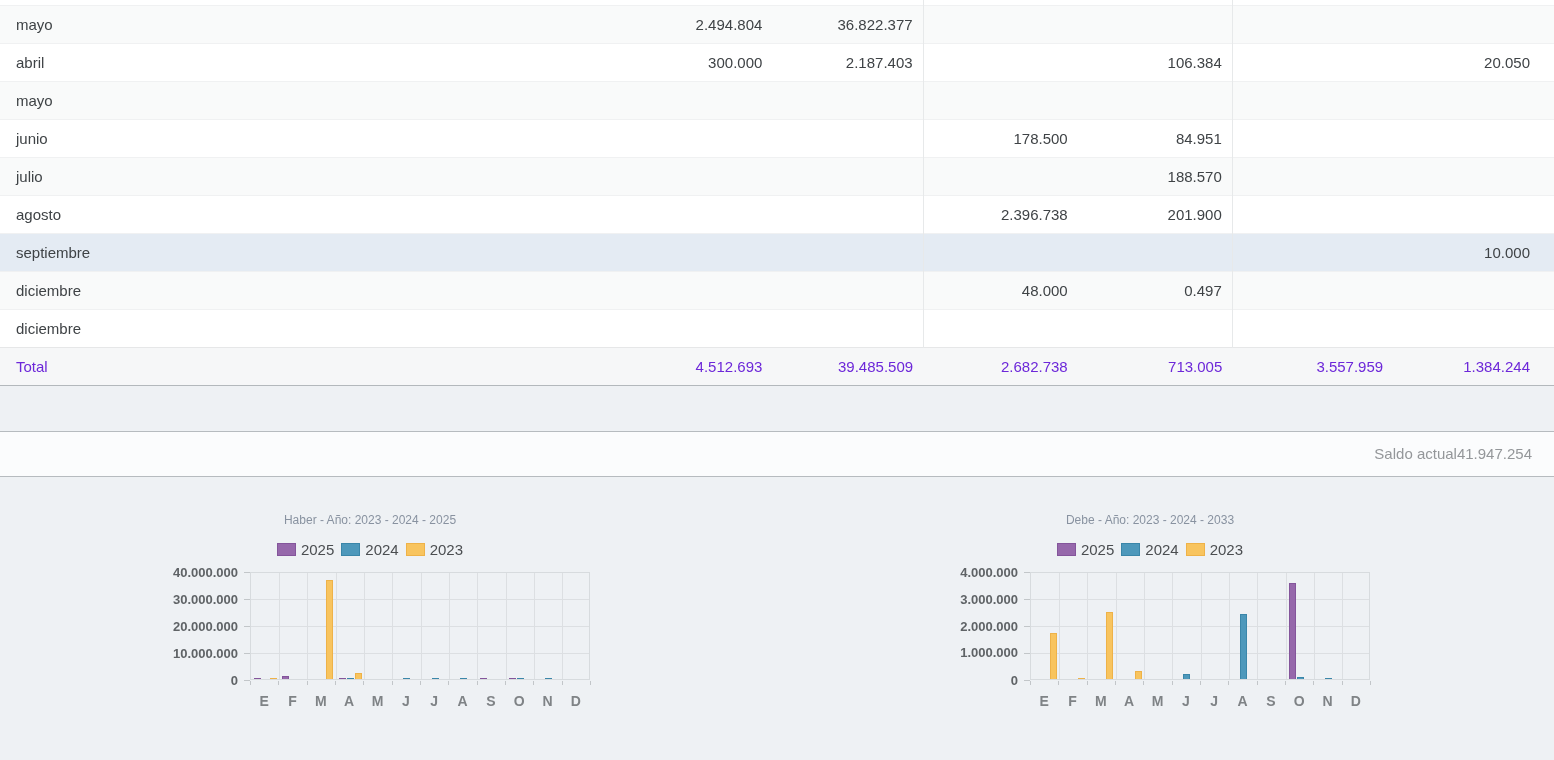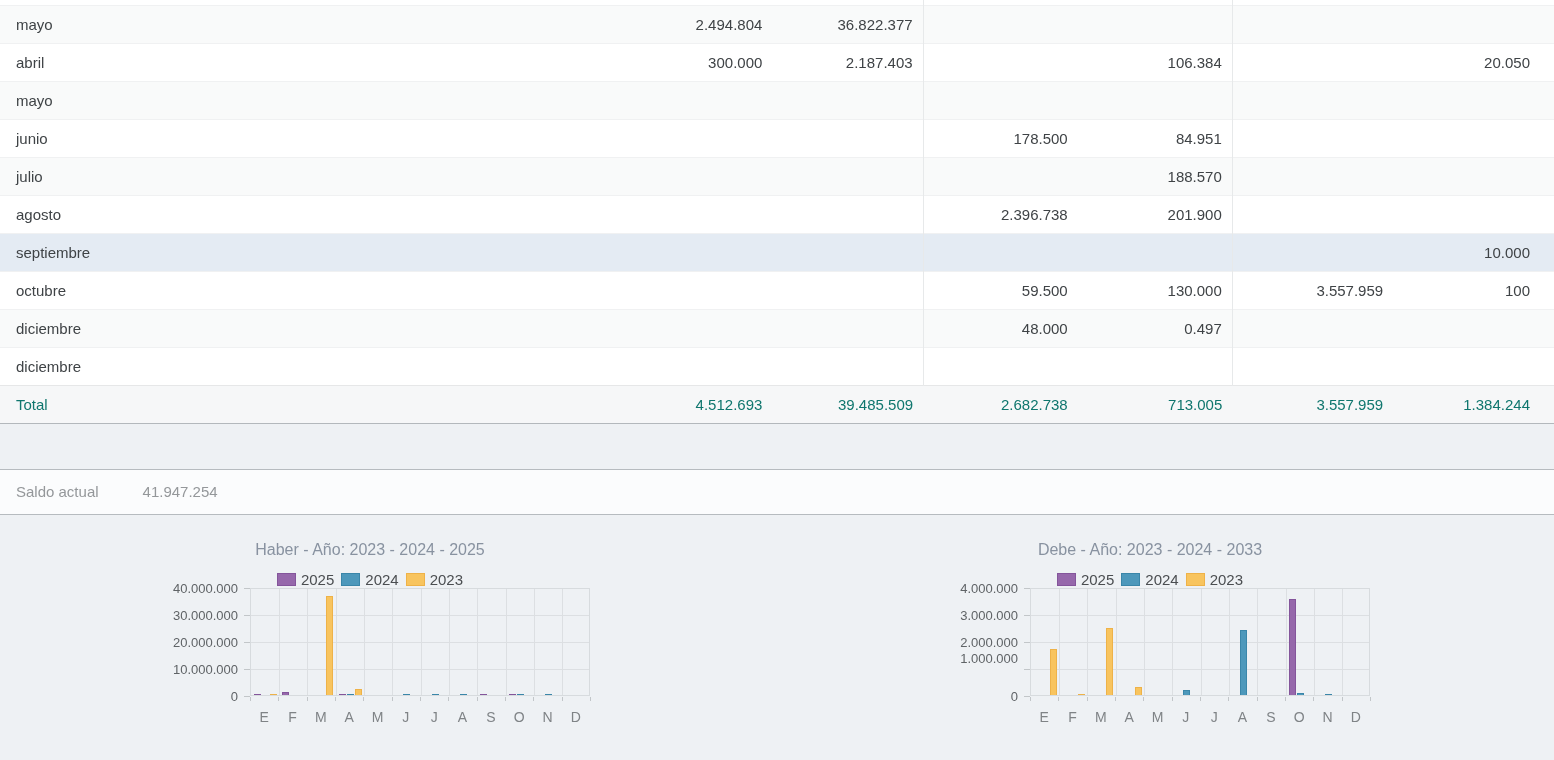--- a/index.html
+++ b/index.html
@@ -19,43 +19,43 @@
     border-top:1px solid #f0f1f2;
     white-space:nowrap; overflow:hidden;
   }
   table.ledger td.val { text-align:right; padding:0 10px; }
   table.ledger td.val.last { padding-right:24px; }
   table.ledger tr.partial td { height:5px; border-top:none; padding:0; }
   table.ledger tr.striped td { background:#f9fafa; }
   table.ledger tr.highlighted td { background:#e4ebf3; }
   table.ledger td.gstart { border-left:1px solid #e7e9ea; }
   table.ledger tr.total-row td {
-    background:#f6f7f8; color:#0f766e;
+    background:#f6f7f8; color:#6d28d9;
     border-top:1px solid #e6e7e8;
     border-bottom:1px solid #b3b8bc;
   }
 
   
   .saldo-bar {
     margin-top:45px; height:46px;
     background:#fbfcfd;
     border-top:1px solid #b6bbbf; border-bottom:1px solid #b6bbbf;
-    display:flex; align-items:center; justify-content:flex-start;
-    padding:0 22px 0 16px;
-    font-size:15px; color:#94979a;gap:44px;
+    display:flex; align-items:center; justify-content:flex-end;
+    padding:0 22px 0 8px;
+    font-size:15px; color:#94979a;
   }
 
   
   .charts { position:relative; height:244px; }
   .chart { position:absolute; top:0; width:440px; }
-  .chart-title { margin-top:26px; height:18px; line-height:18px; text-align:center; font-size:16px; color:#8892a0; }
+  .chart-title { margin-top:34px; height:18px; line-height:18px; text-align:center; font-size:12px; color:#8892a0; }
   .chart-legend { margin-top:13px; height:16px; display:flex; justify-content:center; align-items:center; gap:7px; }
   .legend-item { display:flex; align-items:center; gap:5px; font-size:15px; color:#4b4e51; cursor:pointer; }
   .legend-swatch { width:19px; height:13px; display:inline-block; }
-  .chart-canvas { position:relative; height:150px; }
+  .chart-canvas { position:relative; margin-top:14px; height:150px;font-weight:bold; }
   .plot {
     position:absolute; left:100px; top:0; width:340px; height:108px;
     border:1px solid #d7dbde;
   }
   .grid-h { position:absolute; left:0; width:100%; height:1px; background:#dcdfe2; }
   .grid-v { position:absolute; top:0; width:1px; height:100%; background:#dcdfe2; }
   .ytick-label { position:absolute; left:0; width:88px; text-align:right; font-size:13px; color:#5f6366; line-height:13px; }
   .ytick-mark { position:absolute; width:6px; height:1px; background:#c2c6c9; left:94px; }
   .xtick-mark { position:absolute; width:1px; height:4px; background:#c2c6c9; top:109px; }
   .xtick-label { position:absolute; top:121px; width:30px; text-align:center; font-size:14px; color:#7f8386; }
@@ -141,29 +141,20 @@
           <td class="val last"></td>
         </tr>
         <tr class="highlighted">
           <td>septiembre</td>
           <td class="val"></td>
           <td class="val"></td>
           <td class="val gstart"></td>
           <td class="val"></td>
           <td class="val gstart"></td>
           <td class="val last">10.000</td>
-        </tr>
-        <tr class="">
-          <td>octubre</td>
-          <td class="val"></td>
-          <td class="val"></td>
-          <td class="val gstart">59.500</td>
-          <td class="val">130.000</td>
-          <td class="val gstart">3.557.959</td>
-          <td class="val last">100</td>
         </tr>
         <tr class="striped ">
           <td>diciembre</td>
           <td class="val"></td>
           <td class="val"></td>
           <td class="val gstart">48.000</td>
           <td class="val">0.497</td>
           <td class="val gstart"></td>
           <td class="val last"></td>
         </tr>
@@ -320,21 +311,21 @@
             <div class="bar" style="left: 75.3333px; height: 67px; background: rgb(248, 196, 94); border-color: rgb(238, 178, 72);"></div>
             <div class="bar" style="left: 103.667px; height: 8px; background: rgb(248, 196, 94); border-color: rgb(238, 178, 72);"></div>
           </div>
           <div class="ytick-mark" style="top: 0px;"></div>
           <div class="ytick-label" style="top: -6px;">4.000.000</div>
           <div class="ytick-mark" style="top: 27px;"></div>
           <div class="ytick-label" style="top: 21px;">3.000.000</div>
           <div class="ytick-mark" style="top: 54px;"></div>
           <div class="ytick-label" style="top: 48px;">2.000.000</div>
           <div class="ytick-mark" style="top: 81px;"></div>
-          <div class="ytick-label" style="top: 64px;">1.000.000</div>
+          <div class="ytick-label" style="top: 74px;">1.000.000</div>
           <div class="ytick-mark" style="top: 108px;"></div>
           <div class="ytick-label" style="top: 102px;">0</div>
           <div class="xtick-mark" style="left: 100px;"></div>
           <div class="xtick-mark" style="left: 128.333px;"></div>
           <div class="xtick-mark" style="left: 156.667px;"></div>
           <div class="xtick-mark" style="left: 185px;"></div>
           <div class="xtick-mark" style="left: 213.333px;"></div>
           <div class="xtick-mark" style="left: 241.667px;"></div>
           <div class="xtick-mark" style="left: 270px;"></div>
           <div class="xtick-mark" style="left: 298.333px;"></div>

